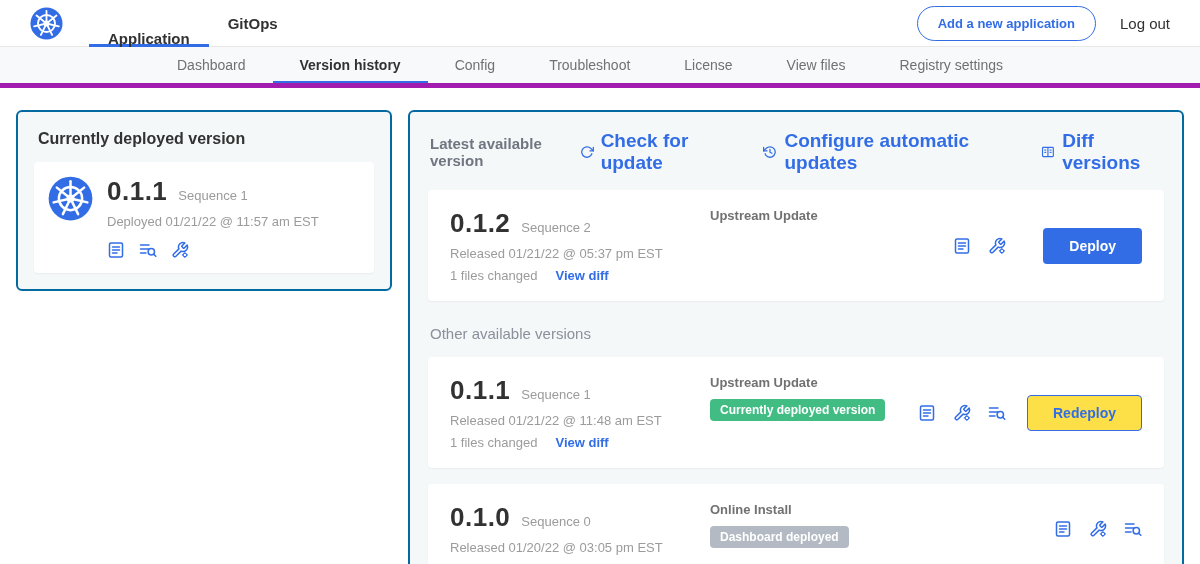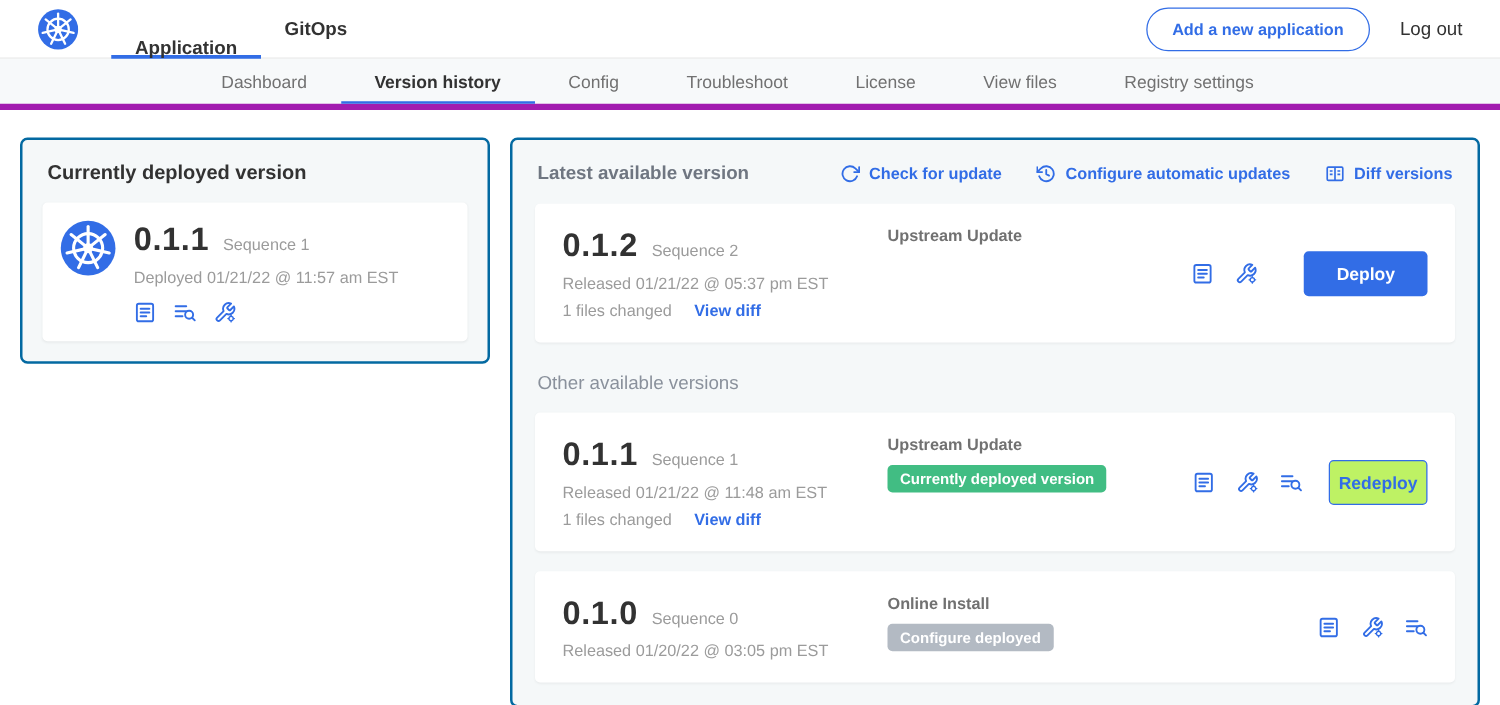--- a/index.html
+++ b/index.html
@@ -66,21 +66,21 @@
   .seq { font-size: 13px; color: #9b9b9b; }
   .muted-line { font-size: 13px; color: #9b9b9b; margin-top: 7px; }
   .icon-row { display: flex; align-items: center; gap: 14px; margin-top: 12px; }
   .icon { width: 18px; height: 18px; color: var(--accent); display: block; cursor: pointer; }
   .icon.sm { width: 16px; height: 16px; }
 
   .right-panel { flex: 1; padding: 16px 18px 18px; }
   .rp-header { display: flex; align-items: center; margin: 2px 2px 16px; }
   .rp-title { font-size: 15px; font-weight: 700; color: #6f7681; }
   .rp-actions { margin-left: auto; display: flex; align-items: center; gap: 28px; }
-  .rp-action { display: flex; align-items: center; gap: 7px; color: var(--accent); font-size: 13px; font-weight: 700; cursor: pointer; }
+  .rp-action { display: flex; align-items: center; gap: 7px; color: var(--accent); font-size: 19px; font-weight: 700; cursor: pointer; }
 
   .version-card {
     background: #fff; border-radius: 4px; padding: 18px 22px;
     display: flex; 
     box-shadow: 0 1px 2px rgba(0,0,0,.05);
   }
   .vc-left { width: 260px; flex: none; }
   .vc-middle { flex: 1; }
   .vc-right { flex: none; display: flex; align-items: center; gap: 17px; }
   .view-diff { color: var(--accent); font-weight: 700; margin-left: 18px; cursor: pointer; text-decoration: none; }
@@ -91,22 +91,22 @@
   }
   .badge.green { background: var(--green); }
   .badge.gray { background: var(--graybadge); }
 
   .deploy-btn {
     background: var(--accent); color: #fff; border: none; border-radius: 4px;
     font-family: inherit; font-size: 14px; font-weight: 700; padding: 10px 26px;
     cursor: pointer; margin-left: 20px;
   }
   .redeploy-btn {
-    background: #bef264; color: var(--accent); border: 1px solid var(--accent); border-radius: 4px;
-    font-family: inherit; font-size: 14px; font-weight: 700; padding: 9px 7px;
+    background: #fde047; color: var(--accent); border: 1px solid var(--accent); border-radius: 4px;
+    font-family: inherit; font-size: 14px; font-weight: 700; padding: 9px 25px;
     cursor: pointer; margin-left: 4px;
   }
 
   .other-title { font-size: 15px; font-weight: 500; color: #8a919c; margin: 24px 2px 15px; }
   .card-gap { height: 16px; }
 </style>
 </head>
 <body>
 
 <svg width="0" height="0" style="position:absolute" aria-hidden="true">
@@ -334,21 +334,21 @@
     <div class="version-card">
       <div class="vc-left">
         <div class="version-row">
           <span class="version-big">0.1.0</span>
           <span class="seq">Sequence 0</span>
         </div>
         <div class="muted-line">Released 01/20/22 @ 03:05 pm EST</div>
       </div>
       <div class="vc-middle">
         <div class="vc-source">Online Install</div>
-        <span class="badge gray">Configure deployed</span>
+        <span class="badge gray">Dashboard deployed</span>
       </div>
       <div class="vc-right">
         <svg class="icon">
             <use href="#sym-clipboard"></use>
           </svg>
         <svg class="icon">
             <use href="#sym-wrench"></use>
           </svg>
         <svg class="icon">
             <use href="#sym-preflight"></use>

